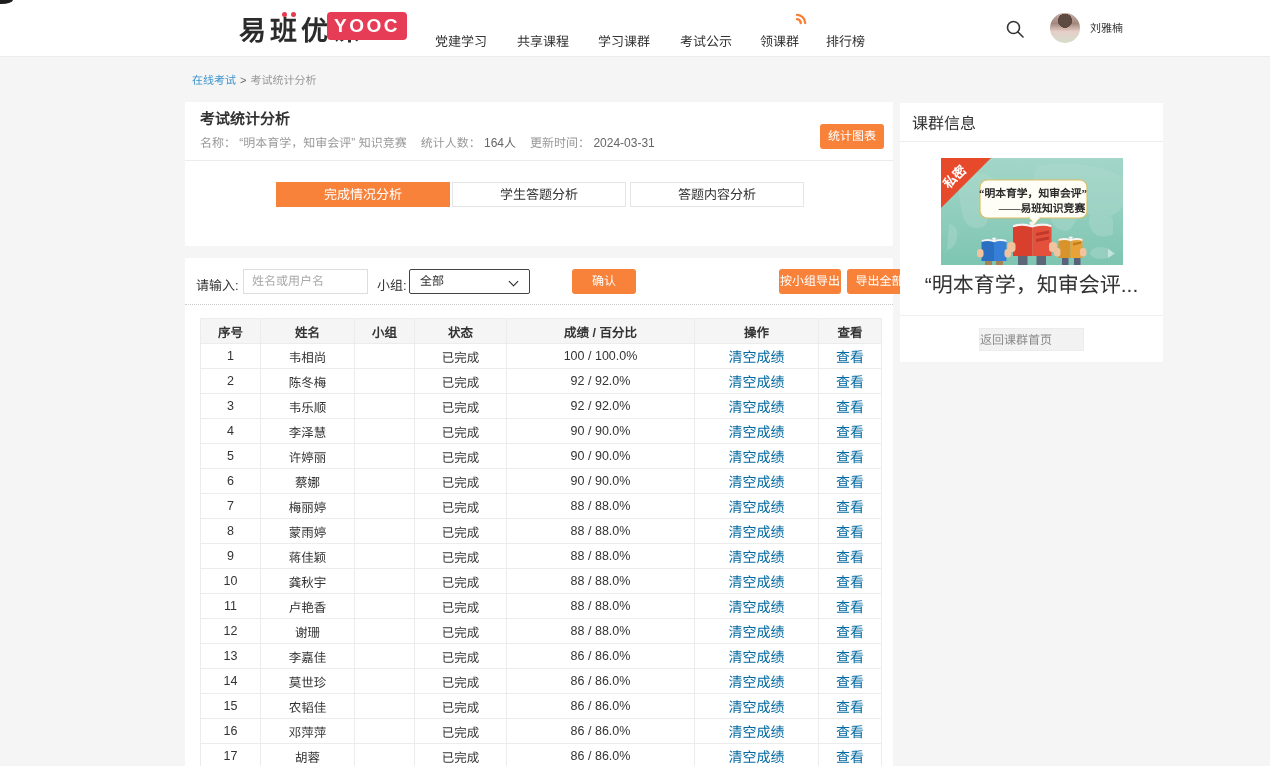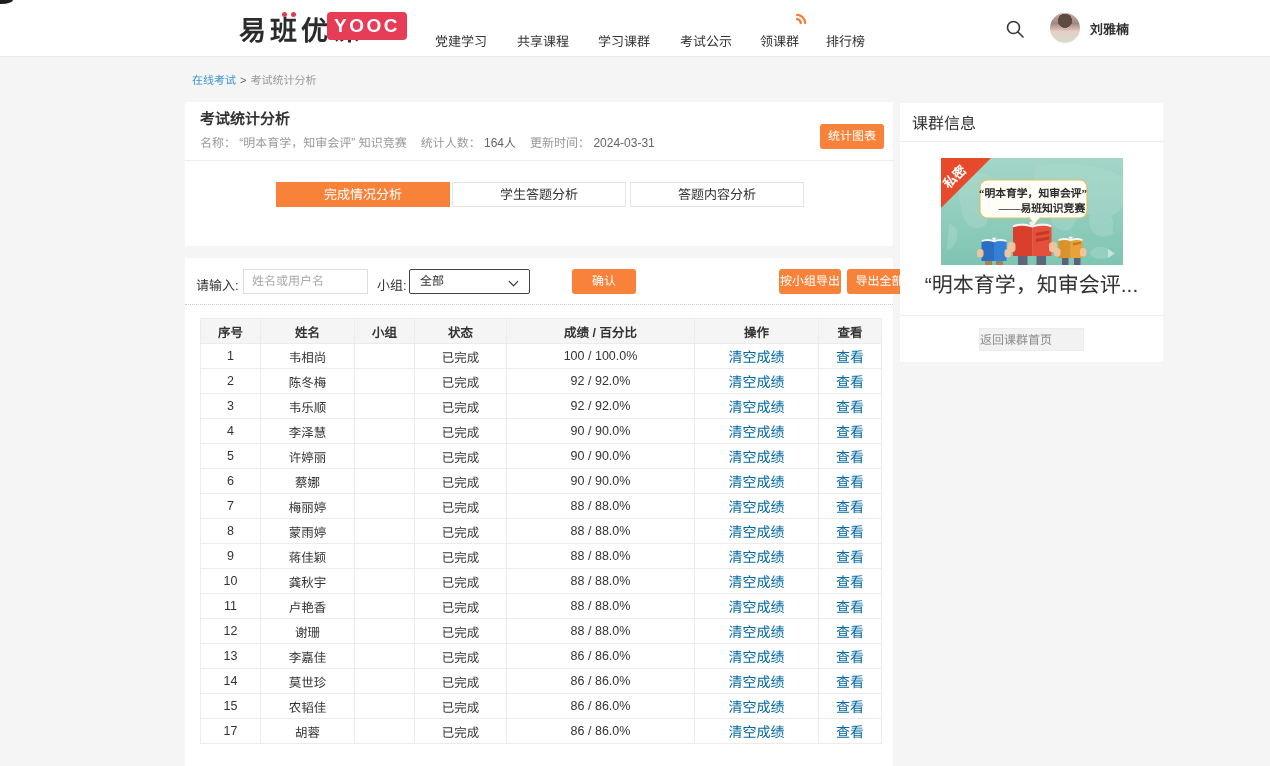--- a/index.html
+++ b/index.html
@@ -12,21 +12,21 @@
   .reddot { position:absolute; width:5px; height:5px; border-radius:50%; background:#e6394e; top:12px; }
   .yooc { position:absolute; left:327px; top:12px; width:80px; height:28px; background:#e63c55; border-radius:4px; color:#fff; font-size:19px; font-weight:bold; letter-spacing:2.5px; text-align:center; line-height:28px; }
   .nav a { position:absolute; top:18px; font-size:13px; color:#333; text-decoration:none;margin-top:13px; }
   .blob { position:absolute; left:0; top:0; width:13px; height:4px; background:#1d1d1d; border-radius:0 0 90% 0/0 0 100% 0; }
   .wifi { position:absolute; left:795px; top:13px; width:12px; height:12px; }
   .search { position:absolute; left:1005px; top:19px; width:20px; height:20px; }
   .avatar { position:absolute; left:1050px; top:13px; width:30px; height:30px; border-radius:50%;
             background:radial-gradient(circle at 50% 26%, #5f4a42 0 26%, rgba(0,0,0,0) 27%),
                        radial-gradient(circle at 50% 44%, #d8b3a6 0 18%, rgba(0,0,0,0) 19%),
                        linear-gradient(180deg, #c4aaa2 0%, #a2887c 35%, #e6cfc9 62%, #d4dcc9 100%); }
-  .uname { position:absolute; left:1090px; top:19px; font-size:13px; color:#333;font-weight:bold; }
+  .uname { position:absolute; left:1090px; top:19px; font-size:11px; color:#333; }
   
   .bc { position:absolute; left:192px; top:71px; font-size:11px; color:#999; }
   .bc a { color:#3d95cc; text-decoration:none; }
   .bc b { color:#666; font-weight:normal; margin:0 4px; }
   
   .card1 { position:absolute; left:185px; top:102px; width:708px; height:144px; background:#fff; }
   .c1title { position:absolute; left:15px; top:5px; font-size:15px; font-weight:bold; color:#333; }
   .c1info { position:absolute; left:15px; top:31px; font-size:12px; color:#999; }
   .c1info b { color:#666; font-weight:normal; }
   .c1info span.gap { display:inline-block; width:14px; }
@@ -262,20 +262,29 @@
     <tr>
           <td>15</td>
           <td>农韬佳</td>
           <td></td>
           <td class="st">已完成</td>
           <td>86 / 86.0%</td>
           <td><a>清空成绩</a></td>
           <td><a>查看</a></td>
         </tr>
     <tr>
+          <td>16</td>
+          <td>邓萍萍</td>
+          <td></td>
+          <td class="st">已完成</td>
+          <td>86 / 86.0%</td>
+          <td><a>清空成绩</a></td>
+          <td><a>查看</a></td>
+        </tr>
+    <tr>
           <td>17</td>
           <td>胡蓉</td>
           <td></td>
           <td class="st">已完成</td>
           <td>86 / 86.0%</td>
           <td><a>清空成绩</a></td>
           <td><a>查看</a></td>
         </tr>
   </tbody>
     </table>

